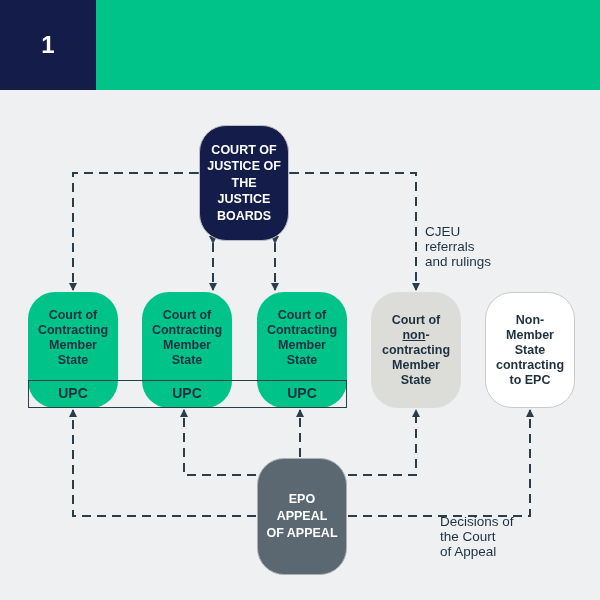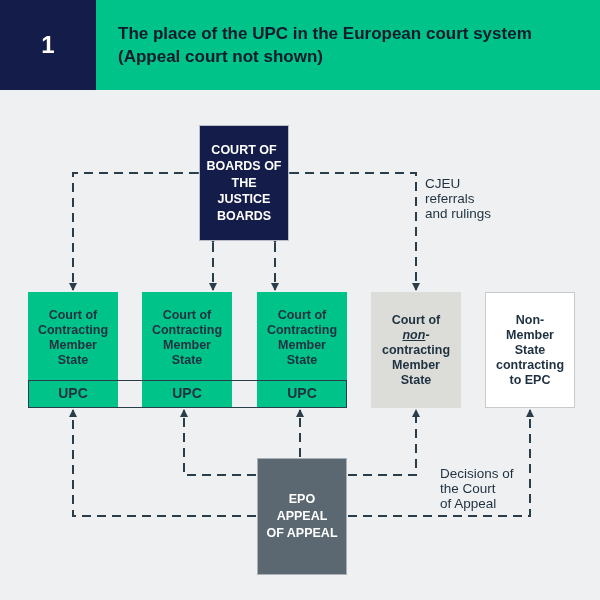--- a/index.html
+++ b/index.html
@@ -3,43 +3,39 @@
 <meta charset="utf-8">
 <style>
   * { margin: 0; padding: 0; box-sizing: border-box; }
   html, body { width: 600px; height: 600px; overflow: hidden; background: #eff0f2; }
   body { position: relative; font-family: "Liberation Sans", "DejaVu Sans", sans-serif; color: #1f3140; }
   .header { position: absolute; left: 0; top: 0; width: 600px; height: 90px; background: #00c389; }
   .header-num { position: absolute; left: 0; top: 0; width: 96px; height: 90px; background: #141c4a; color: #ffffff;
     display: flex; align-items: center; justify-content: center; font-size: 24px; font-weight: bold; }
   .header-title { position: absolute; left: 118px; top: 22px; width: 470px; font-size: 17px; font-weight: bold; line-height: 23px; color: #0f1a2b; }
   .box { position: absolute; display: flex; align-items: center; justify-content: center; text-align: center;
-    font-size: 12.5px; font-weight: bold; line-height: 15px; }
+    font-size: 12.5px; font-weight: bold; line-height: 15px; border-radius: 27px; }
   .box-cjeu { left: 199px; top: 125px; width: 90px; height: 116px; background: #141c4a; color: #ffffff; font-size: 12.5px; line-height: 16.5px; border: 1px solid #b9bdc8; }
   .box-member { top: 292px; width: 90px; height: 116px; background: #00c389; color: #1f3140; align-items: flex-start; padding-top: 16px; }
   .box-member .upc { position: absolute; left: 0; top: 88px; width: 90px; height: 26px; display: flex; align-items: center; justify-content: center; font-size: 14px; font-weight: bold; }
   .upc-frame { position: absolute; left: 28px; top: 380px; width: 319px; height: 28px; border: 1.5px solid #2a3d4a; pointer-events: none; }
   .box-noncontract { left: 371px; top: 292px; width: 90px; height: 116px; background: #dcdcd8; color: #1f3140; }
   .box-nonmember { left: 485px; top: 292px; width: 90px; height: 116px; background: #ffffff; border: 1.5px solid #c9cacc; color: #1f3140; }
   .box-epo { left: 257px; top: 458px; width: 90px; height: 117px; background: #5b6771; color: #ffffff; font-size: 12.5px; line-height: 17px; border: 1px solid #aab0b6; }
-  .u { text-decoration: underline; font-style: italic; }
-  .label { position: absolute; font-size: 13.5px; line-height: 15px; color: #1f3140; }
+  .u { text-decoration: underline; }
+  .label { position: absolute; font-size: 13.5px; line-height: 15px; color: #1f3140; margin-top: 48px; }
   .label-cjeu { left: 425px; top: 176px; }
   .label-decisions { left: 440px; top: 466px; }
   svg.lines { position: absolute; left: 0; top: 0; width: 600px; height: 600px; }
 </style>
 </head>
 <body>
 
 <div class="header">
   <div class="header-num">1</div>
-  <div class="header-title">
-    <div>The place of the UPC in the European court system</div>
-    <div>(Appeal court not shown)</div>
-  </div>
 </div>
 
 <svg class="lines" viewBox="0 0 600 600">
   <defs>
     <marker id="ah" markerWidth="8" markerHeight="8" refX="7" refY="4" orient="auto" markerUnits="userSpaceOnUse">
       <path d="M0,0 L8,4 L0,8 z" fill="#2a3d4a"></path>
     </marker>
   </defs>
   <g stroke="#2a3d4a" stroke-width="2" fill="none" stroke-dasharray="9,6">
 
@@ -56,21 +52,21 @@
     <path d="M348,475 L416,475 L416,410" marker-end="url(#ah)"></path>
 
     <path d="M256,516 L73,516 L73,410" marker-end="url(#ah)"></path>
     <path d="M348,516 L530,516 L530,410" marker-end="url(#ah)"></path>
   </g>
 </svg>
 
 <div class="box box-cjeu">
   <div>
     <div>COURT OF</div>
-    <div>BOARDS OF</div>
+    <div>JUSTICE OF</div>
     <div>THE</div>
     <div>JUSTICE</div>
     <div>BOARDS</div>
   </div>
 </div>
 
 <div class="box box-member" style="left:28px;">
   <div>
     <div>Court of</div>
     <div>Contracting</div>

